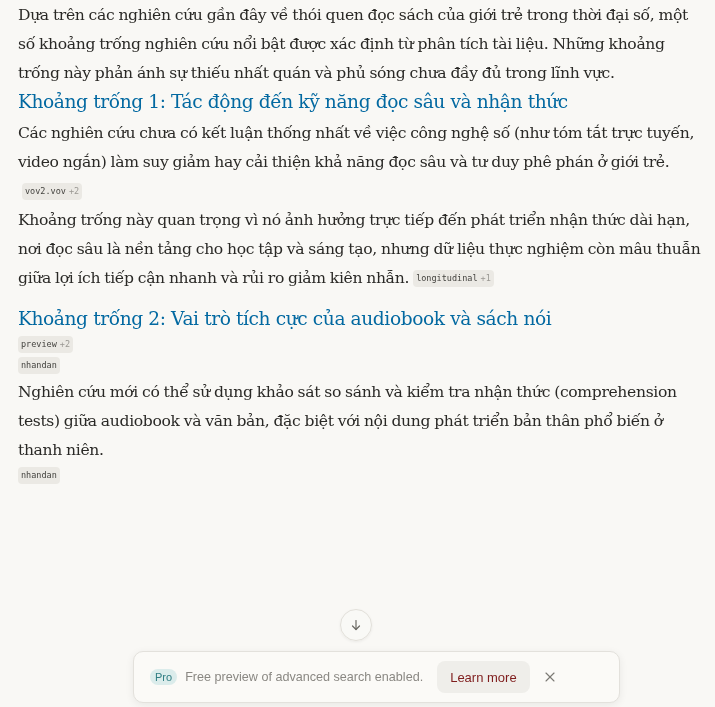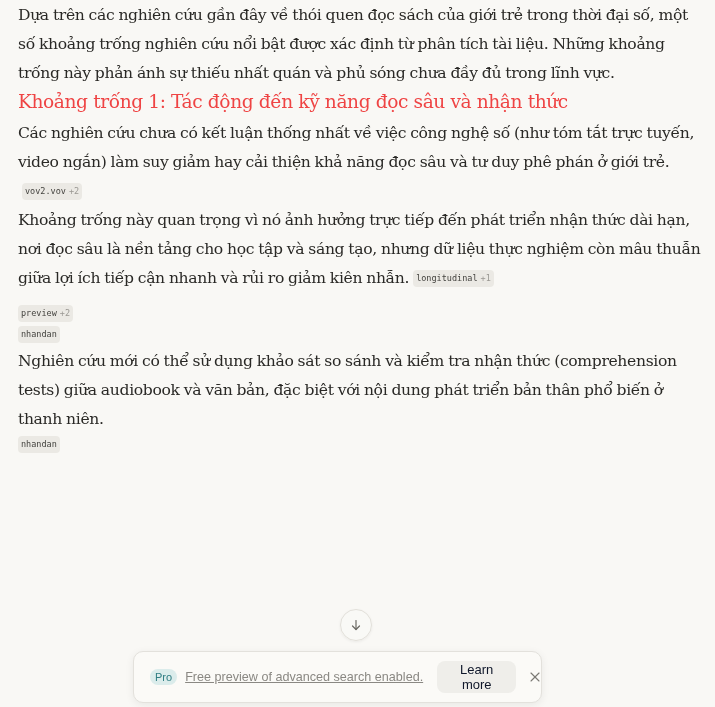--- a/index.html
+++ b/index.html
@@ -27,21 +27,21 @@
       line-height: 29px;
       letter-spacing: -0.35px;
       word-spacing: -0.5px;
     }
     h2.gap-heading {
       margin: 0;
       font-weight: normal;
       font-size: 18.6px;
       line-height: 28px;
       letter-spacing: -0.4px;
-      color: #ef4444;
+      color: #0369a1;
     }
     .intro { margin-bottom: 15px; }
     .section { margin-bottom: 12px; }
     .section h2 { margin-bottom: 3px; }
     .chip {
       display: inline-block;
       font-family: "DejaVu Sans Mono", "Liberation Mono", monospace;
       font-size: 8.5px;
       line-height: 17px;
       height: 17px;
@@ -75,21 +75,21 @@
       display: flex;
       align-items: center;
       justify-content: center;
       cursor: pointer;
     }
     .scroll-down svg { width: 12px; height: 12px; }
     .toast {
       position: absolute;
       left: 133px;
       top: 651px;
-      width: 409px;
+      width: 487px;
       height: 52px;
       background: #fbfaf7;
       border: 1px solid #e3e1dc;
       border-radius: 10px;
       box-shadow: 0 2px 8px rgba(0,0,0,0.07);
       display: flex;
       align-items: center;
       font-family: "Liberation Sans", "DejaVu Sans", sans-serif;
       box-sizing: border-box;
     }
@@ -100,32 +100,31 @@
       font-size: 11px;
       line-height: 16px;
       padding: 0 5px;
       border-radius: 8px;
     }
     .toast-text {
       margin-left: 8px;
       font-size: 12.6px;
       color: #8a8883;
       white-space: nowrap;
-      text-decoration: underline;
     }
     .learn-more {
       margin-left: 14px;
       background: #efeeea;
       border: none;
       border-radius: 8px;
       height: 32px;
       padding: 0 13px;
       font-family: "Liberation Sans", "DejaVu Sans", sans-serif;
       font-size: 13px;
-      color: #0f172a;
+      color: #7f1d1d;
       cursor: pointer;
     }
     .toast-close {
       margin-left: 12px;
       width: 16px;
       height: 16px;
       display: flex;
       align-items: center;
       justify-content: center;
       cursor: pointer;
@@ -142,20 +141,21 @@
     <h2 class="gap-heading">Khoảng trống 1: Tác động đến kỹ năng đọc sâu và nhận thức</h2>
     <p class="para">
       <span>Các nghiên cứu chưa có kết luận thống nhất về việc công nghệ số (như tóm tắt trực tuyến, video ngắn) làm suy giảm hay cải thiện khả năng đọc sâu và tư duy phê phán ở giới trẻ.</span><span class="chip"><span>vov2.vov</span><span class="more">+2</span></span>
     </p>
     <p class="para">
       <span>Khoảng trống này quan trọng vì nó ảnh hưởng trực tiếp đến phát triển nhận thức dài hạn, nơi đọc sâu là nền tảng cho học tập và sáng tạo, nhưng dữ liệu thực nghiệm còn mâu thuẫn giữa lợi ích tiếp cận nhanh và rủi ro giảm kiên nhẫn.</span><span class="chip"><span>longitudinal</span><span class="more">+1</span></span>
     </p>
   </div>
 
   <div class="section">
+    <h2 class="gap-heading">Khoảng trống 2: Vai trò tích cực của audiobook và sách nói</h2>
     <span class="chip block"><span>preview</span><span class="more">+2</span></span>
     <span class="chip block"><span>nhandan</span></span>
     <p class="para">
       <span>Nghiên cứu mới có thể sử dụng khảo sát so sánh và kiểm tra nhận thức (comprehension tests) giữa audiobook và văn bản, đặc biệt với nội dung phát triển bản thân phổ biến ở thanh niên.</span>
     </p>
     <span class="chip block"><span>nhandan</span></span>
   </div>
 
 </div>
 

